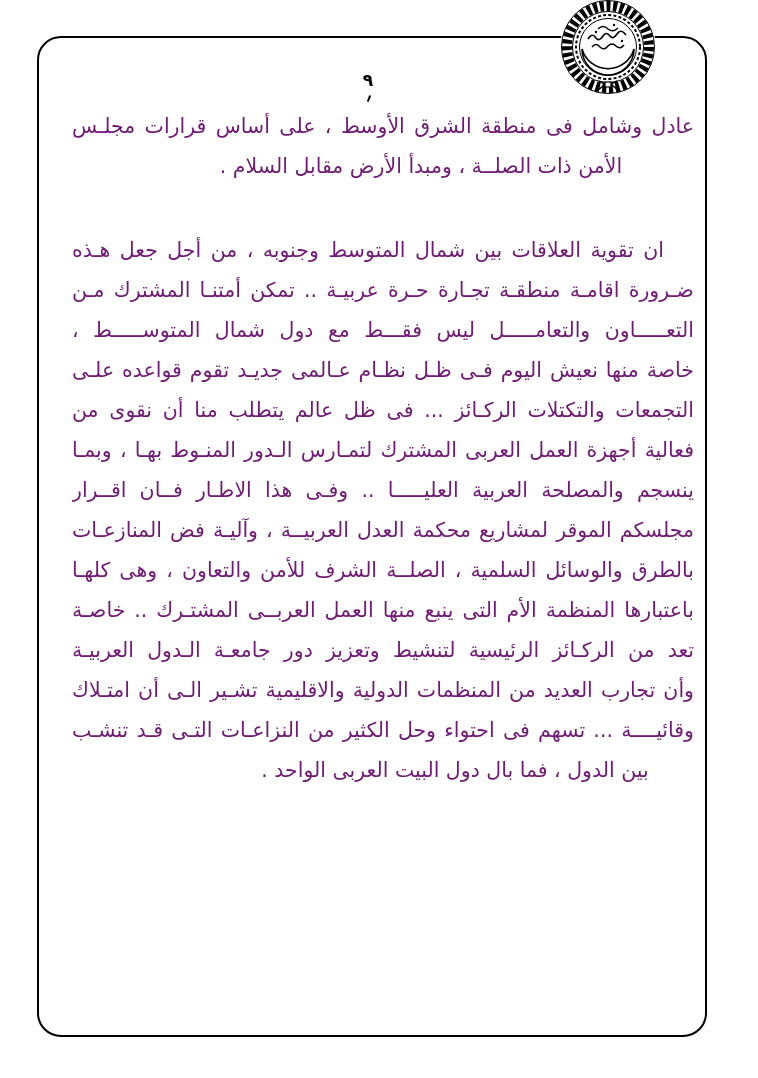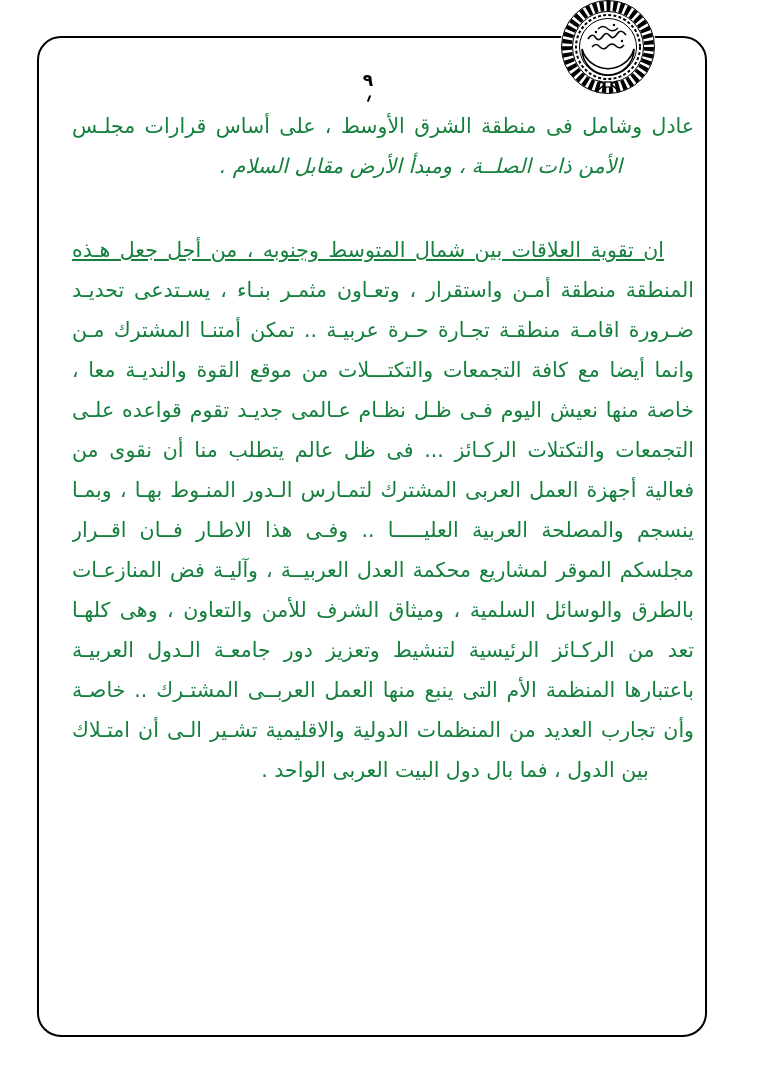--- a/index.html
+++ b/index.html
@@ -40,27 +40,27 @@
     transform:rotate(22deg);
     border-radius:1px;
   }
   .text-block{
     position:absolute;
     left:72px;top:106px;
     width:622px;
     direction:rtl;
     font-size:20.5px;
     line-height:40px;
-    color:#15803d;
+    color:#701a75;
   }
   .line{height:40px;overflow:hidden;white-space:nowrap;}
   .jline{text-align:justify;text-align-last:justify;white-space:normal;}
-  .indent{padding-right:30px;text-decoration:underline;}
+  .indent{padding-right:30px;}
   .cline{text-align:center;white-space:nowrap;}
-  .shift-sm{transform:translateX(38px);font-style:italic;}   
+  .shift-sm{transform:translateX(38px);}   
   .shift-lg{transform:translateX(72px);}
   .para-gap{height:44px;}
 </style>
 </head>
 <body>
 
 <div class="canvas">
 
   <div class="page-border"></div>
 
@@ -98,29 +98,29 @@
 
     <div>
       <div class="line jline">عادل وشامل فى منطقة  الشرق الأوسط ، على أساس قرارات مجلـس</div>
       <div class="line cline shift-sm">الأمن ذات الصلــة ، ومبدأ الأرض مقابل السلام .</div>
     </div>
 
     <div class="para-gap"></div>
 
     <div>
       <div class="line jline indent">ان تقوية العلاقات بين شمال المتوسط وجنوبه ، من أجل جعل هـذه</div>
-      <div class="line jline">المنطقة منطقة أمـن واستقرار ، وتعـاون مثمـر بنـاء  ،  يسـتدعى  تحديـد</div>
       <div class="line jline">ضـرورة اقامـة منطقـة تجـارة حـرة عربيـة .. تمكن  أمتنـا المشترك مـن</div>
-      <div class="line jline">وانما أيضا مع كافة التجمعات والتكتـــلات من موقع القوة والنديـة معا ،</div>
+      <div class="line jline">التعـــــاون والتعامـــــل ليس فقـــط مع دول شمال المتوســـــط ،</div>
       <div class="line jline">خاصة منها نعيش اليوم  فـى ظـل نظـام عـالمى جديـد تقوم قواعده علـى</div>
       <div class="line jline">التجمعات والتكتلات الركـائز ... فى ظل عالم يتطلب  منا أن نقوى من</div>
       <div class="line jline">فعالية أجهزة العمل العربى المشترك لتمـارس الـدور المنـوط بهـا ، وبمـا</div>
       <div class="line jline">ينسجم والمصلحة العربية العليـــــا ..  وفـى هذا الاطـار فــان اقــرار</div>
       <div class="line jline">مجلسكم الموقر لمشاريع محكمة العدل العربيــة ، وآليـة فض المنازعـات</div>
-      <div class="line jline">بالطرق والوسائل السلمية ، وميثاق الشرف للأمن والتعاون ، وهى  كلهـا</div>
+      <div class="line jline">بالطرق والوسائل السلمية ، الصلــة الشرف للأمن والتعاون ، وهى  كلهـا</div>
+      <div class="line jline">باعتبارها المنظمة الأم التى ينبع منها العمل العربــى المشتـرك ..  خاصـة</div>
       <div class="line jline">تعد من الركـائز  الرئيسية  لتنشيط وتعزيز دور جامعـة الـدول العربيـة</div>
-      <div class="line jline">باعتبارها المنظمة الأم التى ينبع منها العمل العربــى المشتـرك ..  خاصـة</div>
       <div class="line jline">وأن تجارب العديد من المنظمات الدولية والاقليمية تشـير  الـى أن امتـلاك</div>
+      <div class="line jline">وقائيــــة ... تسهم فى احتواء وحل الكثير من النزاعـات التـى قـد تنشـب</div>
       <div class="line cline shift-lg">بين الدول ، فما بال دول البيت العربى الواحد .</div>
     </div>
 
   </div>
 </div>
 
 </body></html>

